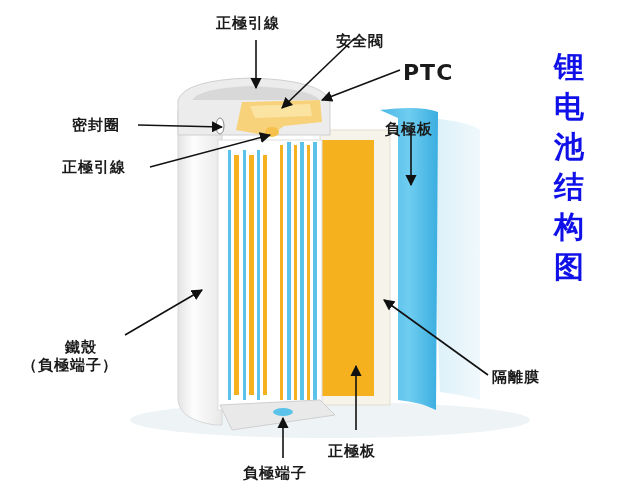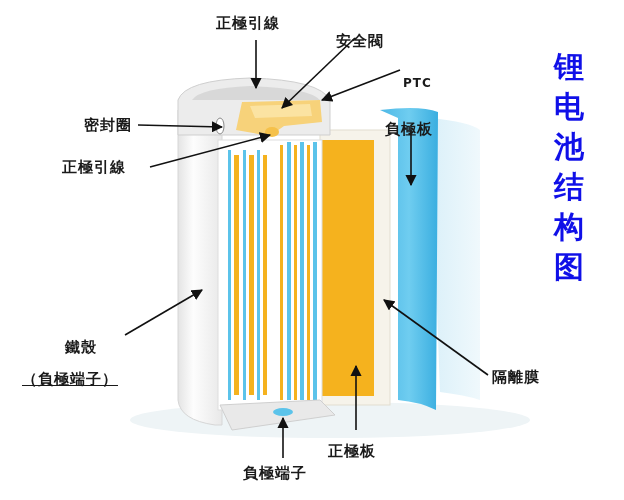--- a/index.html
+++ b/index.html
@@ -93,26 +93,26 @@
     <line x1="411" y1="130" x2="411" y2="185" marker-end="url(#arrow)"></line>
     <line x1="125" y1="335" x2="202" y2="290" marker-end="url(#arrow)"></line>
     <line x1="488" y1="375" x2="384" y2="300" marker-end="url(#arrow)"></line>
     <line x1="356" y1="430" x2="356" y2="366" marker-end="url(#arrow)"></line>
     <line x1="283" y1="458" x2="283" y2="418" marker-end="url(#arrow)"></line>
   </g>
 </svg>
 
 <div class="label" style="left:216px; top:14px;">正極引線</div>
 <div class="label" style="left:336px; top:32px;">安全閥</div>
-<div class="label" style="left:403px; top:76px; font-size:12px;">PTC</div>
-<div class="label" style="left:72px; top:116px;margin-left:12px;">密封圈</div>
+<div class="label" style="left:403px; top:60px; font-size:22px;">PTC</div>
+<div class="label" style="left:72px; top:116px;">密封圈</div>
 <div class="label" style="left:62px; top:158px;">正極引線</div>
 <div class="label" style="left:385px; top:106px;margin-top:14px;">負極板</div>
 <div class="label" style="left:65px; top:338px;text-align:right;">鐵殼</div>
-<div class="label" style="left:22px; top:370px;text-decoration:underline;">（負極端子）</div>
+<div class="label" style="left:22px; top:356px;">（負極端子）</div>
 <div class="label" style="left:492px; top:368px;">隔離膜</div>
 <div class="label" style="left:328px; top:442px;">正極板</div>
 <div class="label" style="left:243px; top:464px;">負極端子</div>
 
 <div>
   <div class="title-char" style="top:52px;">锂</div>
   <div class="title-char" style="top:92px;">电</div>
   <div class="title-char" style="top:132px;">池</div>
   <div class="title-char" style="top:172px;">结</div>
   <div class="title-char" style="top:212px;">构</div>

